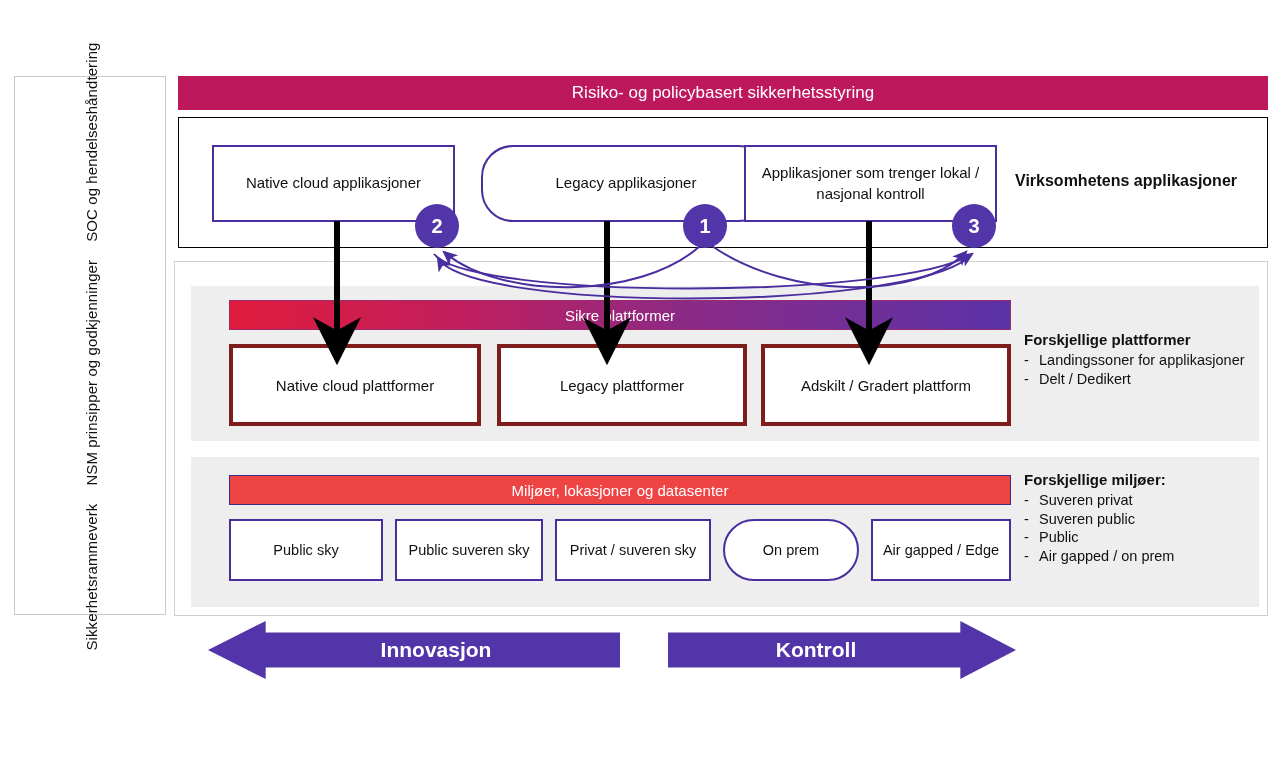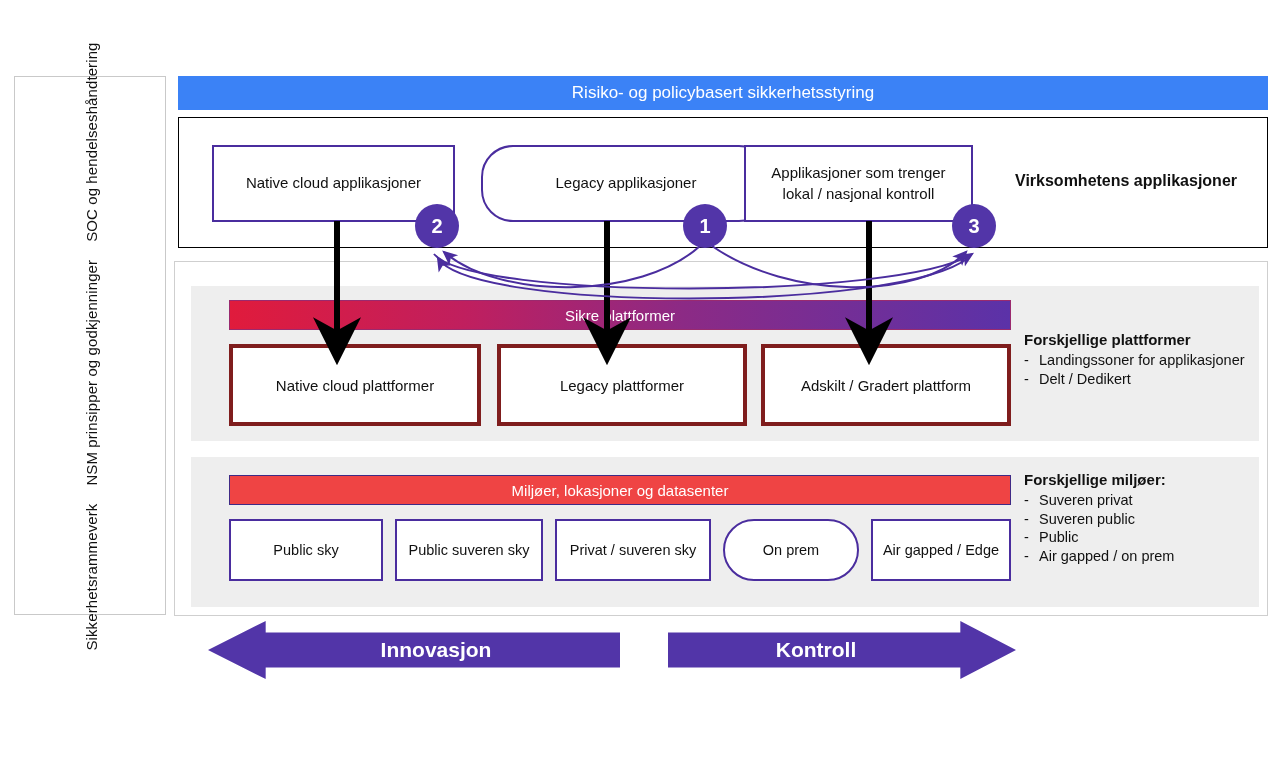--- a/index.html
+++ b/index.html
@@ -26,42 +26,42 @@
     transform: rotate(-90deg);
     display: flex; flex-direction: row; align-items: center; gap: 18px;
     white-space: nowrap;
   }
   .vtext-line { font-size: 15px; color: #111; letter-spacing: 0.1px; }
 
   
   .header-bar {
     position: absolute; left: 178px; top: 76px;
     width: 1090px; height: 34px;
-    background: #3b82f6;
+    background: #be185d;
     color: #ffffff;
     display: flex; align-items: center; justify-content: center;
     font-size: 17px;
   }
 
   
   .apps-container {
     position: absolute; left: 178px; top: 117px;
     width: 1090px; height: 131px;
     border: 1px solid #000000; background: #ffffff;
   }
   .app-box {
     position: absolute; top: 27px; height: 77px;
     border: 2px solid #4a2d9e; background: #ffffff;
     display: flex; align-items: center; justify-content: center;
     text-align: center; font-size: 15px; color: #111; line-height: 1.35;
     padding: 0 8px;
   }
   .app-box.b1 { left: 33px; width: 243px; }
   .app-box.b2 { left: 302px; width: 290px; border-radius: 32px; }
-  .app-box.b3 { left: 565px; width: 229px; }
+  .app-box.b3 { left: 565px; width: 253px; }
   .apps-side-label {
     position: absolute; left: 836px; top: 54px;
     font-size: 16px; font-weight: bold; color: #111; white-space: nowrap;
   }
 
   
   .lower-container {
     position: absolute; left: 174px; top: 261px;
     width: 1094px; height: 355px;
     border: 1px solid #cfcfcf; background: #ffffff;

